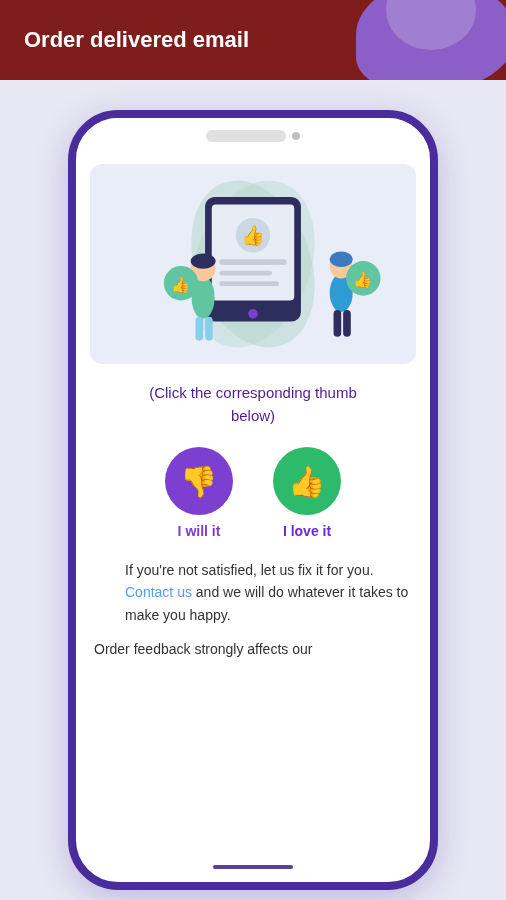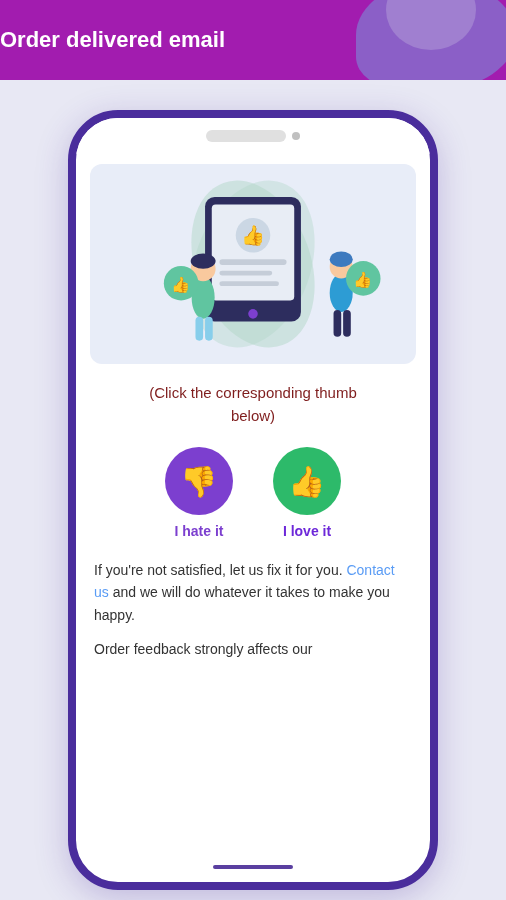--- a/index.html
+++ b/index.html
@@ -8,26 +8,27 @@
       width: 506px;
       height: 900px;
       background: #e8e8f4;
       font-family: -apple-system, BlinkMacSystemFont, 'Segoe UI', sans-serif;
       overflow: hidden;
       position: relative;
     }
 
     
     .header {
-      background: #a21caf;
+      background: #7f1d1d;
       width: 100%;
       height: 80px;
       position: relative;
       display: flex;
       align-items: center;
+      padding-left: 24px;
       overflow: hidden;
     }
 
     .header-blob {
       position: absolute;
       right: -10px;
       top: -20px;
       width: 160px;
       height: 110px;
       background: #8b5fc7;
@@ -124,21 +125,21 @@
     
     .illus-svg {
       width: 100%;
       height: 100%;
     }
 
     
     .instruction {
       text-align: center;
       padding: 18px 20px 10px;
-      color: #7f1d1d;
+      color: #4c1d95;
       font-size: 15px;
       line-height: 1.5;
     }
 
     
     .thumbs-row {
       display: flex;
       justify-content: center;
       gap: 40px;
       padding: 10px 20px 6px;
@@ -183,20 +184,21 @@
     .thumb-label.love {
       color: #6d28d9;
     }
 
     
     .body-text {
       padding: 14px 18px 6px;
       font-size: 14px;
       color: #333;
       line-height: 1.6;
+      margin-left: 31px;
     }
 
     .contact-link {
       color: #5a9cf5;
       font-weight: 500;
     }
 
     .feedback-text {
       padding: 6px 18px 10px;
       font-size: 14px;
@@ -285,21 +287,21 @@
 
       <div class="instruction">
         <span>(Click the corresponding thumb<br>below)</span>
       </div>
 
       <div class="thumbs-row">
         <div class="thumb-item">
           <button class="thumb-btn hate">
             <span>👎</span>
           </button>
-          <span class="thumb-label hate">I hate it</span>
+          <span class="thumb-label hate">I will it</span>
         </div>
         <div class="thumb-item">
           <button class="thumb-btn love">
             <span>👍</span>
           </button>
           <span class="thumb-label love">I love it</span>
         </div>
       </div>
 
       <div class="body-text">

